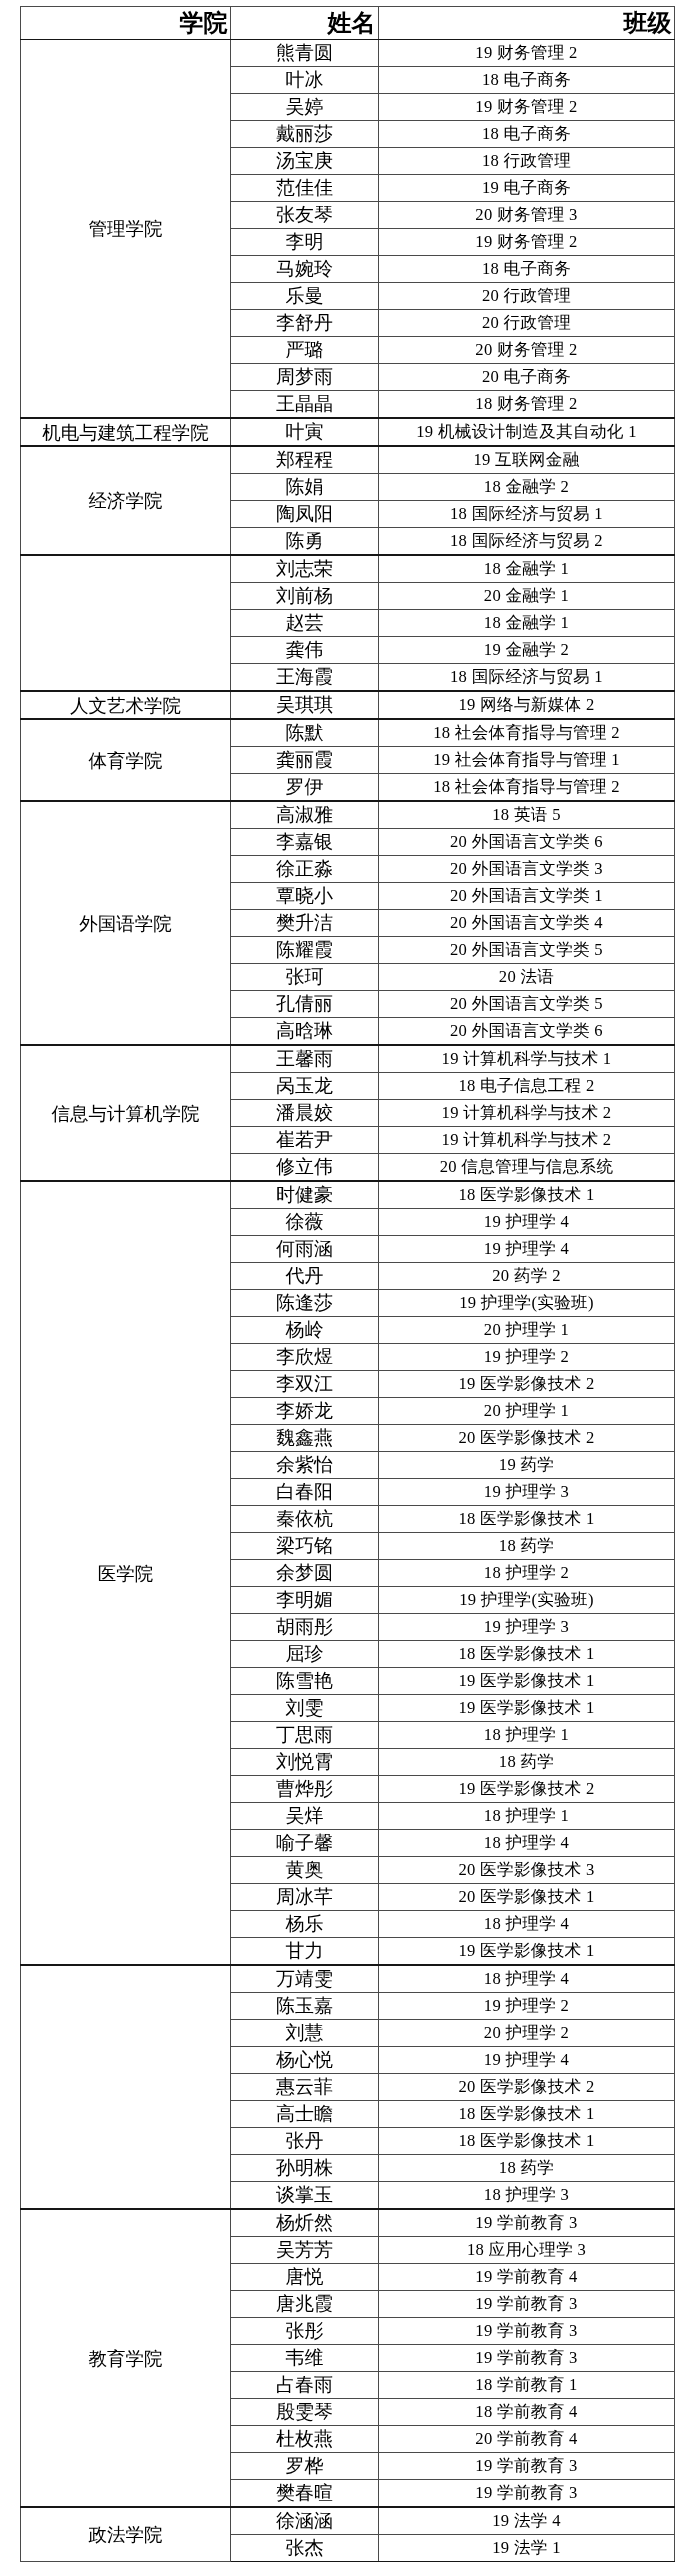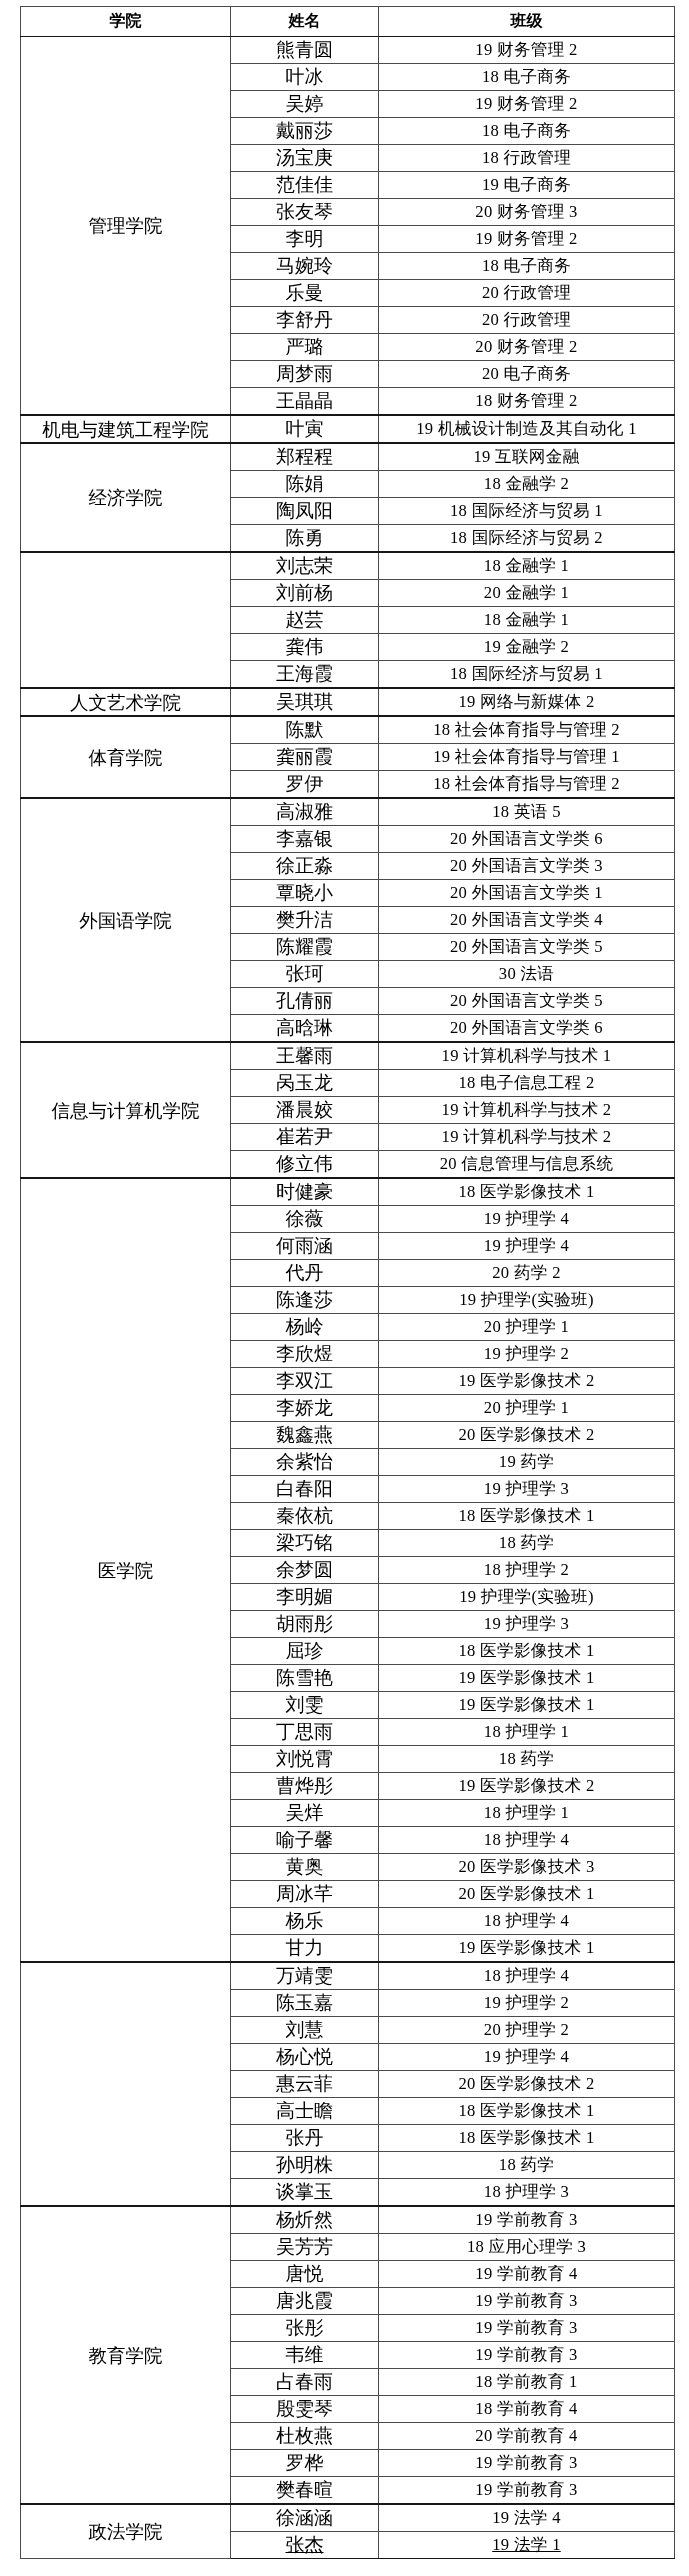--- a/index.html
+++ b/index.html
@@ -33,33 +33,34 @@
     vertical-align: middle;
     color: #000000;
     padding: 0 2.6px;
     overflow: hidden;
     white-space: nowrap;
   }
   
   table.roster { border: 1.3px solid #161616; }
   table.roster th {
     height: 29px;
-    font-size: 16px;
+    font-size: 24px;
     font-weight: bold;
     border-bottom: 1.9px solid #161616;
+    text-align: right;
   }
   table.roster td { height: 26px; }
 
   td.name-cell   { font-size: 19px; }
   td.class-cell  { font-size: 16.6px; letter-spacing: 0.3px; }
   td.college-cell{ font-size: 18.5px; margin-left: 28px; }
 
   
   tr.group-start td { border-top: 2.6px double #161616; }
-  tbody tr:last-child td { border-bottom: 1.3px solid #161616; text-decoration: underline; }
+  tbody tr:last-child td { border-bottom: 1.3px solid #161616; }
 </style>
 </head>
 <body>
 
 <div class="page">
   <table class="roster">
     <colgroup>
       <col class="c-college">
       <col class="c-name">
       <col class="c-class">
@@ -210,21 +211,21 @@
         <tr>
           <td class="name-cell">樊升洁</td>
           <td class="class-cell">20 外国语言文学类 4</td>
         </tr>
         <tr>
           <td class="name-cell">陈耀霞</td>
           <td class="class-cell">20 外国语言文学类 5</td>
         </tr>
         <tr>
           <td class="name-cell">张珂</td>
-          <td class="class-cell">30 法语</td>
+          <td class="class-cell">20 法语</td>
         </tr>
         <tr>
           <td class="name-cell">孔倩丽</td>
           <td class="class-cell">20 外国语言文学类 5</td>
         </tr>
         <tr>
           <td class="name-cell">高晗琳</td>
           <td class="class-cell">20 外国语言文学类 6</td>
         </tr>
         <tr class="group-start">

